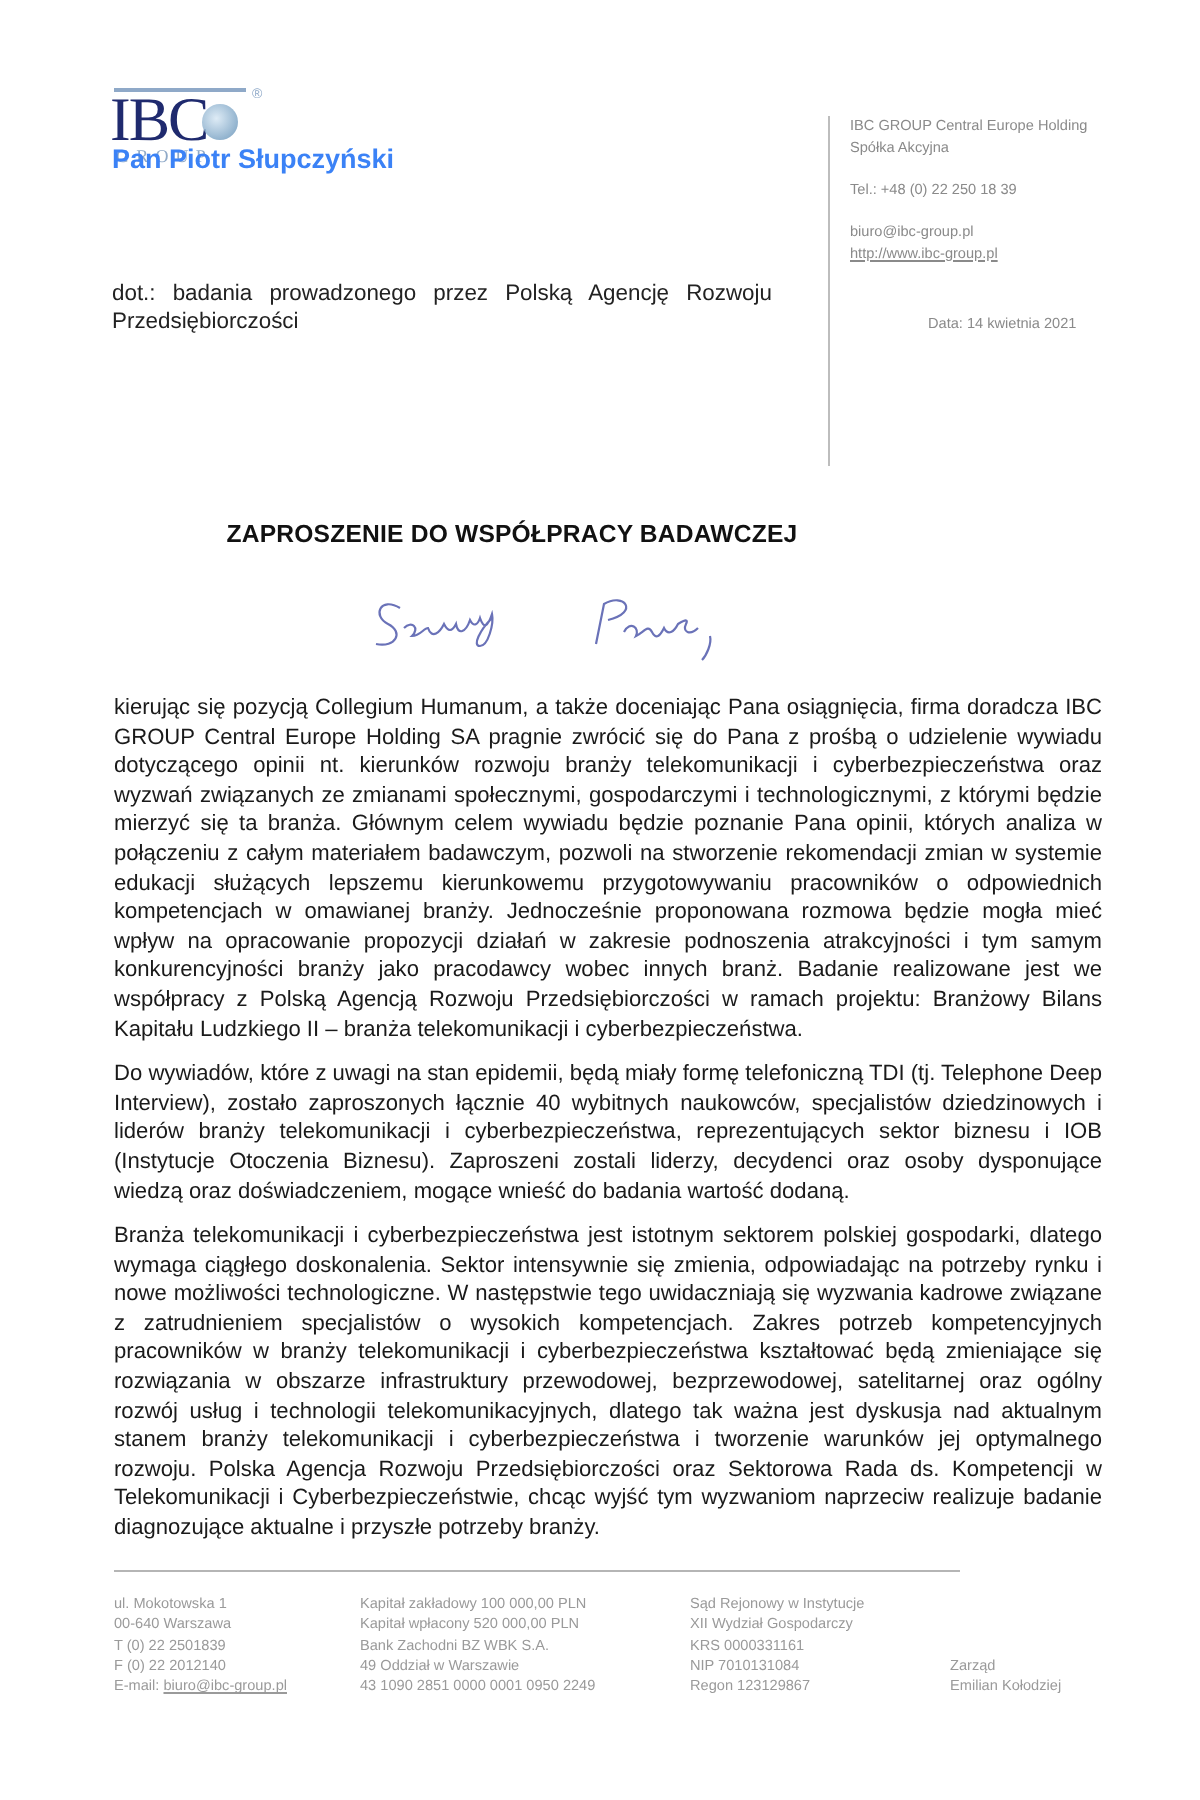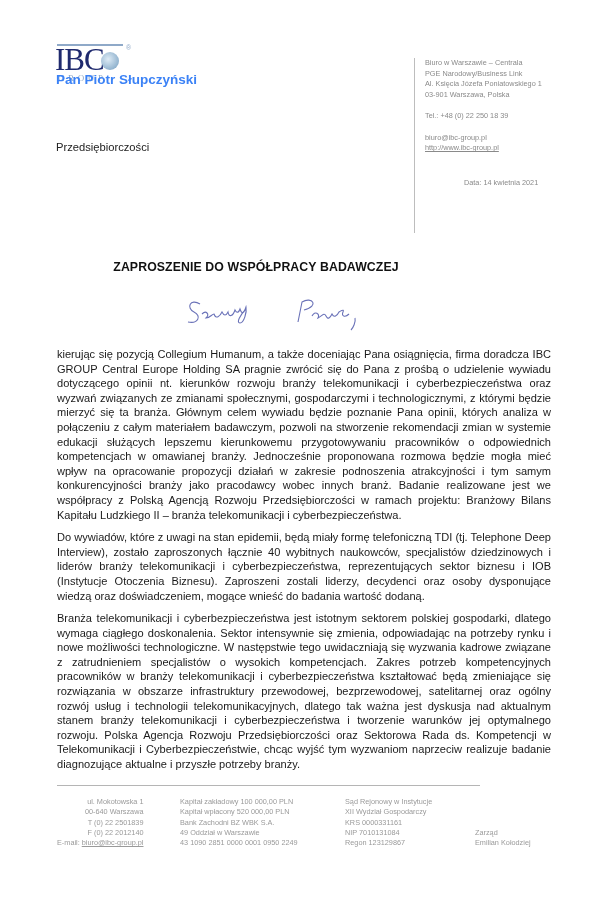--- a/index.html
+++ b/index.html
@@ -34,45 +34,44 @@
 
   .greeting { position: absolute; left: 180px; top: 288px; width: 240px; height: 50px; }
 
   .body { position: absolute; left: 57px; top: 347px; width: 510px; font-size: 11.05px; line-height: 14.6px;
           color: #1a1a1a; text-align: justify; }
   .body p { margin: 0 16px 8px 0; }
 
   .footer-line { position: absolute; left: 57px; top: 785px; width: 423px; height: 1px; background: #b5b5b5; }
   .footer { position: absolute; top: 797px; font-size: 7.3px; line-height: 10.3px; color: #9a9a9a; }
   .footer .link { text-decoration: underline; }
-  .f1 { left: 57px; text-align: right; } .f2 { left: 180px; } .f3 { left: 345px; } .f4 { left: 475px; top: 828px; }
+  .f1 { left: 57px; } .f2 { left: 180px; } .f3 { left: 345px; } .f4 { left: 475px; top: 828px; }
 </style>
 </head>
 <body>
 
 <div class="logo">
   <div class="logo-bar"></div>
   <div class="logo-ibc">IBC</div>
   <div class="logo-globe"></div>
   <div class="logo-reg">®</div>
   <div class="logo-group">GROUP</div>
 </div>
 
 <div class="recipient">Pan Piotr Słupczyński</div>
 
 <div class="subject">
+  <span class="first">dot.: badania prowadzonego przez Polską Agencję Rozwoju</span>
   <span>Przedsiębiorczości</span>
 </div>
 
 <div class="sidebar">
   <div class="blk">
-    <div>Biuro w Warszawie – Centrala</div>
-    <div>PGE Narodowy/Business Link</div>
-    <div>Al. Księcia Józefa Poniatowskiego 1</div>
-    <div>03-901 Warszawa, Polska</div>
+    <div>IBC GROUP Central Europe Holding</div>
+    <div>Spółka Akcyjna</div>
   </div>
   <div class="blk">Tel.:   +48 (0) 22 250 18 39</div>
   <div>
     <div>biuro@ibc-group.pl</div>
     <div class="link">http://www.ibc-group.pl</div>
   </div>
   <div class="date">Data: 14  kwietnia 2021</div>
 </div>
 
 <div class="title">ZAPROSZENIE DO WSPÓŁPRACY BADAWCZEJ</div>

